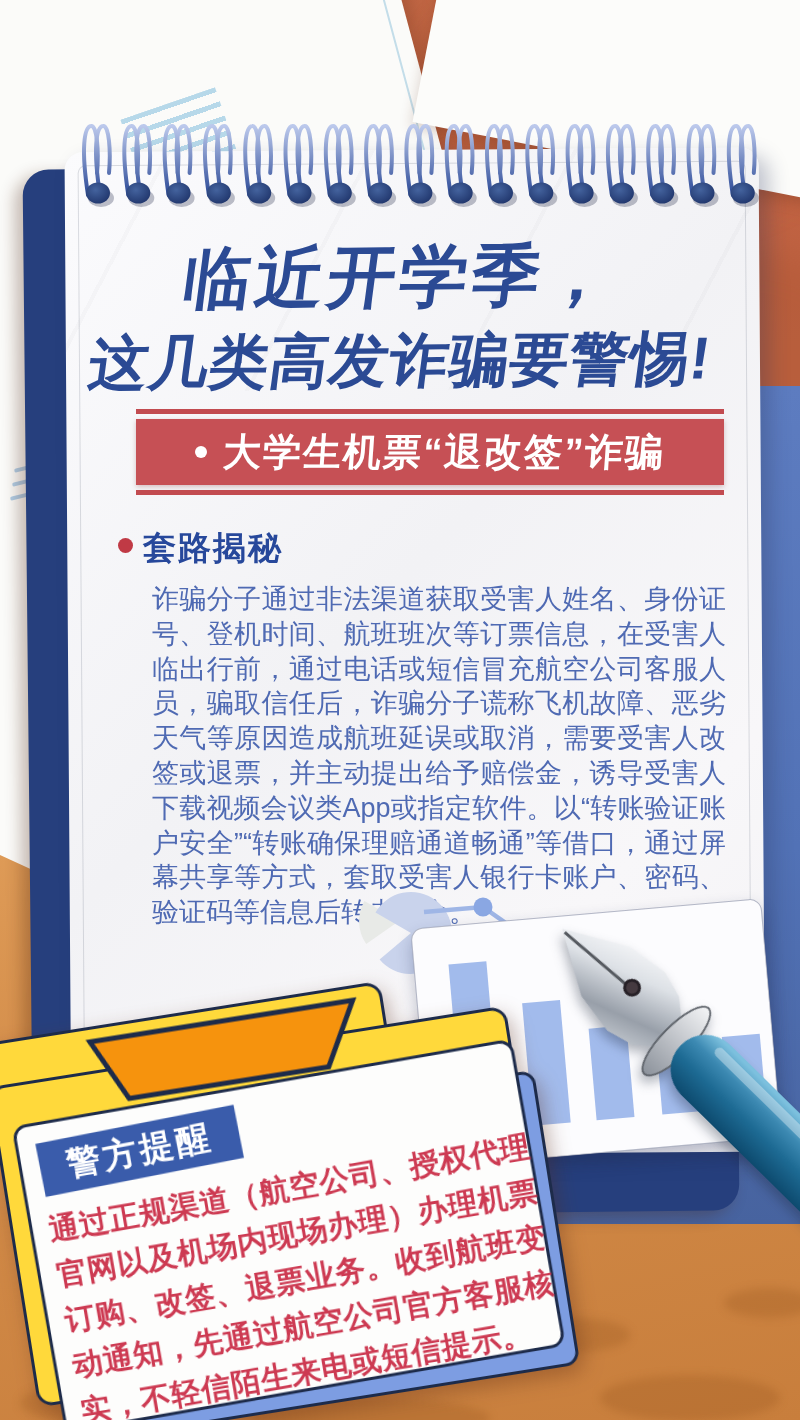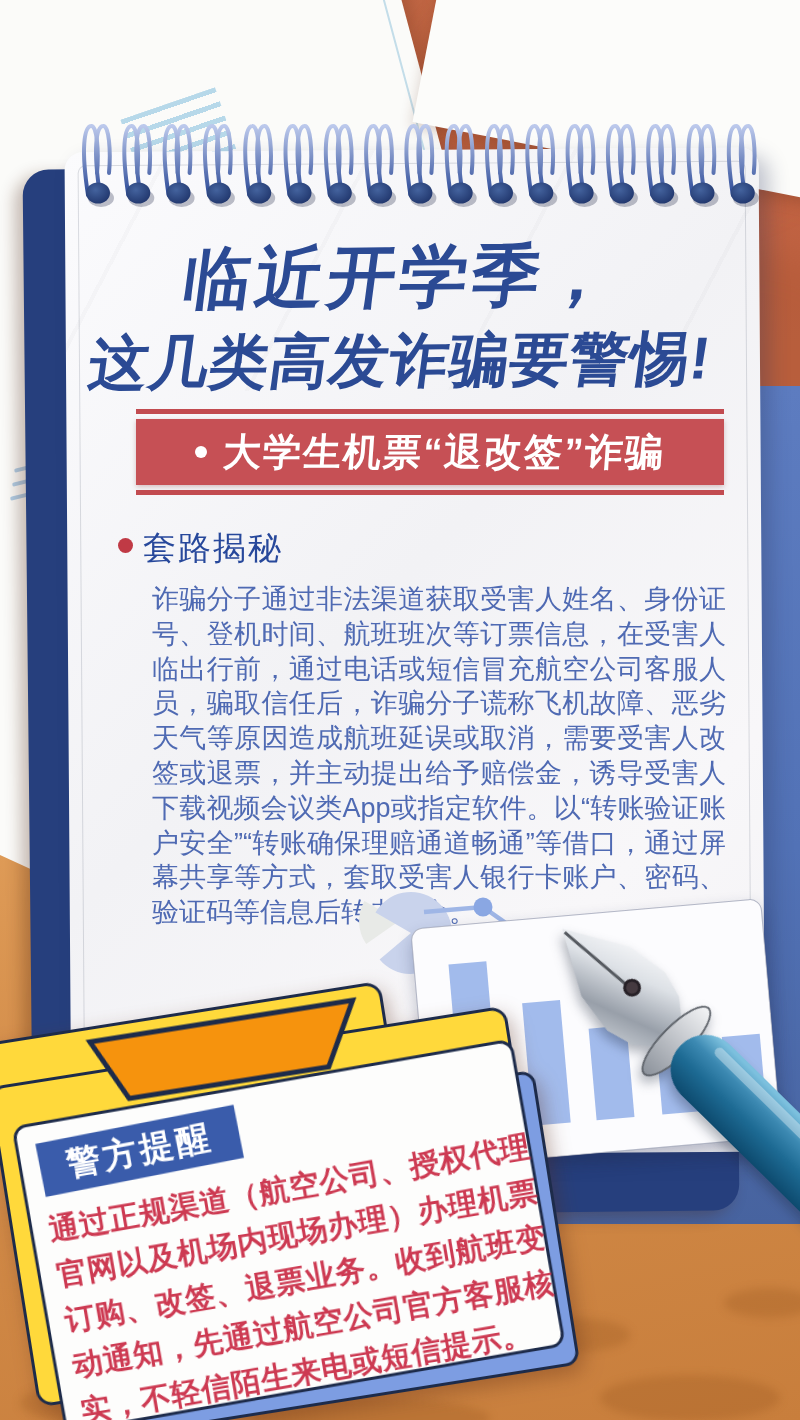--- a/index.html
+++ b/index.html
@@ -49,21 +49,21 @@
   .title2{top:322px;font-size:59px;letter-spacing:1px;left:40px;width:720px;}
   .banner{left:136px;top:409px;width:588px;}
   .banner .bar{position:relative;width:100%;height:5px;background:#c24b50;margin-bottom:5px;}
   .banner .main{position:relative;width:100%;height:66px;background:#c65055;display:flex;align-items:center;
     justify-content:center;gap:16px;margin-bottom:5px;box-shadow:0 2px 5px rgba(120,30,30,.25);}
   .banner .dot{position:relative;width:12px;height:12px;border-radius:50%;background:#fff;flex:none;}
   .banner .txt{position:relative;color:#fff;font-size:38px;font-weight:bold;letter-spacing:2px;
     transform:skewX(-4deg);white-space:nowrap;}
   .sec-head{left:118px;top:526px;display:flex;align-items:flex-start;gap:10px;}
   .sec-head .dot{position:relative;width:15px;height:15px;border-radius:50%;background:#c03a45;margin-top:12px;flex:none;}
-  .sec-head .txt{position:relative;font-size:33px;font-weight:normal;color:#27489b;letter-spacing:2px;}
+  .sec-head .txt{position:relative;font-size:33px;font-weight:bold;color:#27489b;letter-spacing:2px;}
   .body-text{left:152px;top:582px;width:574px;font-size:27px;line-height:34.8px;color:#4f6ab3;
     font-weight:500;text-align:justify;}
   
   #pie{left:350px;top:876px;width:135px;height:125px;overflow:visible;}
   #linechart{left:0;top:0;width:800px;height:1420px;pointer-events:none;overflow:visible;}
   .chart-card{left:420px;top:913px;width:352px;height:240px;border-radius:12px;background:#fcfcfe;
     border:1.5px solid rgba(90,100,130,.45);transform:rotate(-5deg);
     box-shadow:0 8px 16px rgba(30,40,80,.28);}
   .chart-card .bar{bottom:32px;background:#a2bbec;}
   

